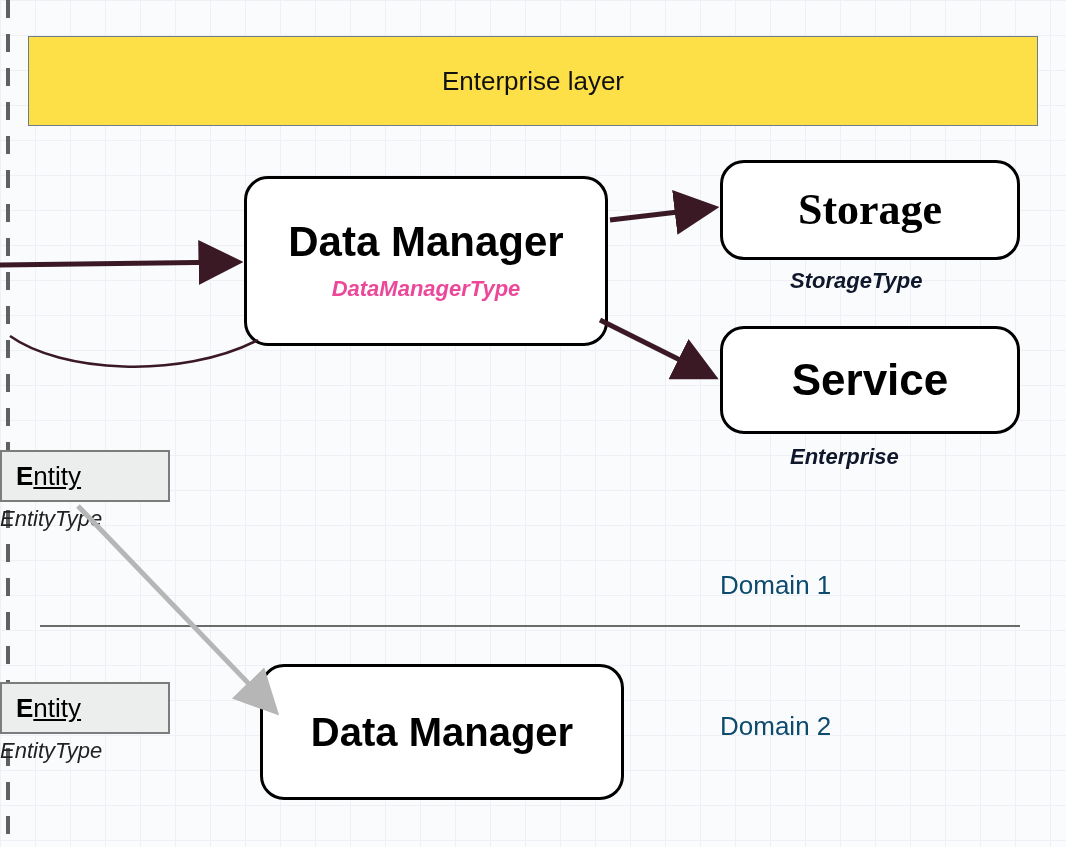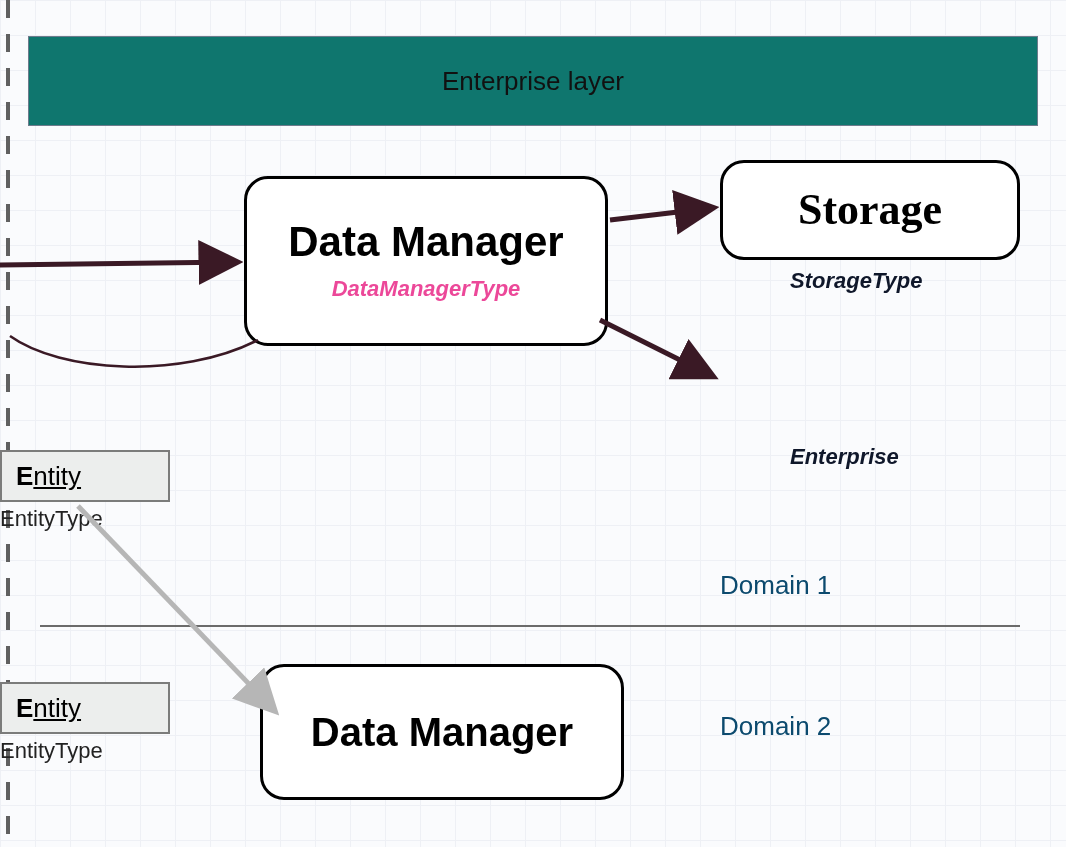--- a/index.html
+++ b/index.html
@@ -26,21 +26,21 @@
   }
   svg { position: absolute; inset: 0; }
 
   
   .header-bar {
     position: absolute;
     left: 28px;
     top: 36px;
     width: 1010px;
     height: 90px;
-    background: #0f766e;
+    background: #fde047;
     border: 1px solid #6d7b8c;
     box-sizing: border-box;
     display: flex;
     align-items: center;
     justify-content: center;
     font-size: 26px;
     color: #111;
   }
 
   
@@ -80,20 +80,21 @@
     box-sizing: border-box;
     padding-left: 14px;
     display: flex;
     align-items: center;
     font-size: 26px;
   }
   .entity-box .cap { font-weight: 800; }
   .entity-box .rest { font-weight: 400; text-decoration: underline; }
   .entity-type {
     position: absolute;
+    font-style: italic;
     font-size: 22px;
     color: #222;
   }
 
   
   .domain-label {
     position: absolute;
     font-size: 26px;
     color: #0c4a6e;
   }
@@ -116,20 +117,23 @@
   <div class="rbox" style="left:244px; top:176px; width:364px; height:170px;">
     <span class="title" style="font-size:42px;">Data Manager</span>
     <span class="sub-italic" style="font-size:22px; margin-top:12px;">DataManagerType</span>
   </div>
 
   <div class="rbox" style="left:720px; top:160px; width:300px; height:100px;">
     <span class="title" style="font-size:44px;font-family:Liberation Serif, serif;">Storage</span>
   </div>
   <div class="below-label" style="left:790px; top:268px; font-size:22px;">StorageType</div>
 
+  <div class="rbox" style="left:720px; top:326px; width:300px; height:108px;">
+    <span class="title" style="font-size:44px;">Service</span>
+  </div>
   <div class="below-label" style="left:790px; top:444px; font-size:22px;">Enterprise</div>
 
   <div class="entity-box" style="left:0px; top:450px; width:170px; height:52px;">
     <span class="cap">E</span>
       <span class="rest">ntity</span>
   </div>
   <div class="entity-type" style="left:0px; top:506px;">EntityType</div>
 
   <div class="entity-box" style="left:0px; top:682px; width:170px; height:52px;">
     <span class="cap">E</span>

